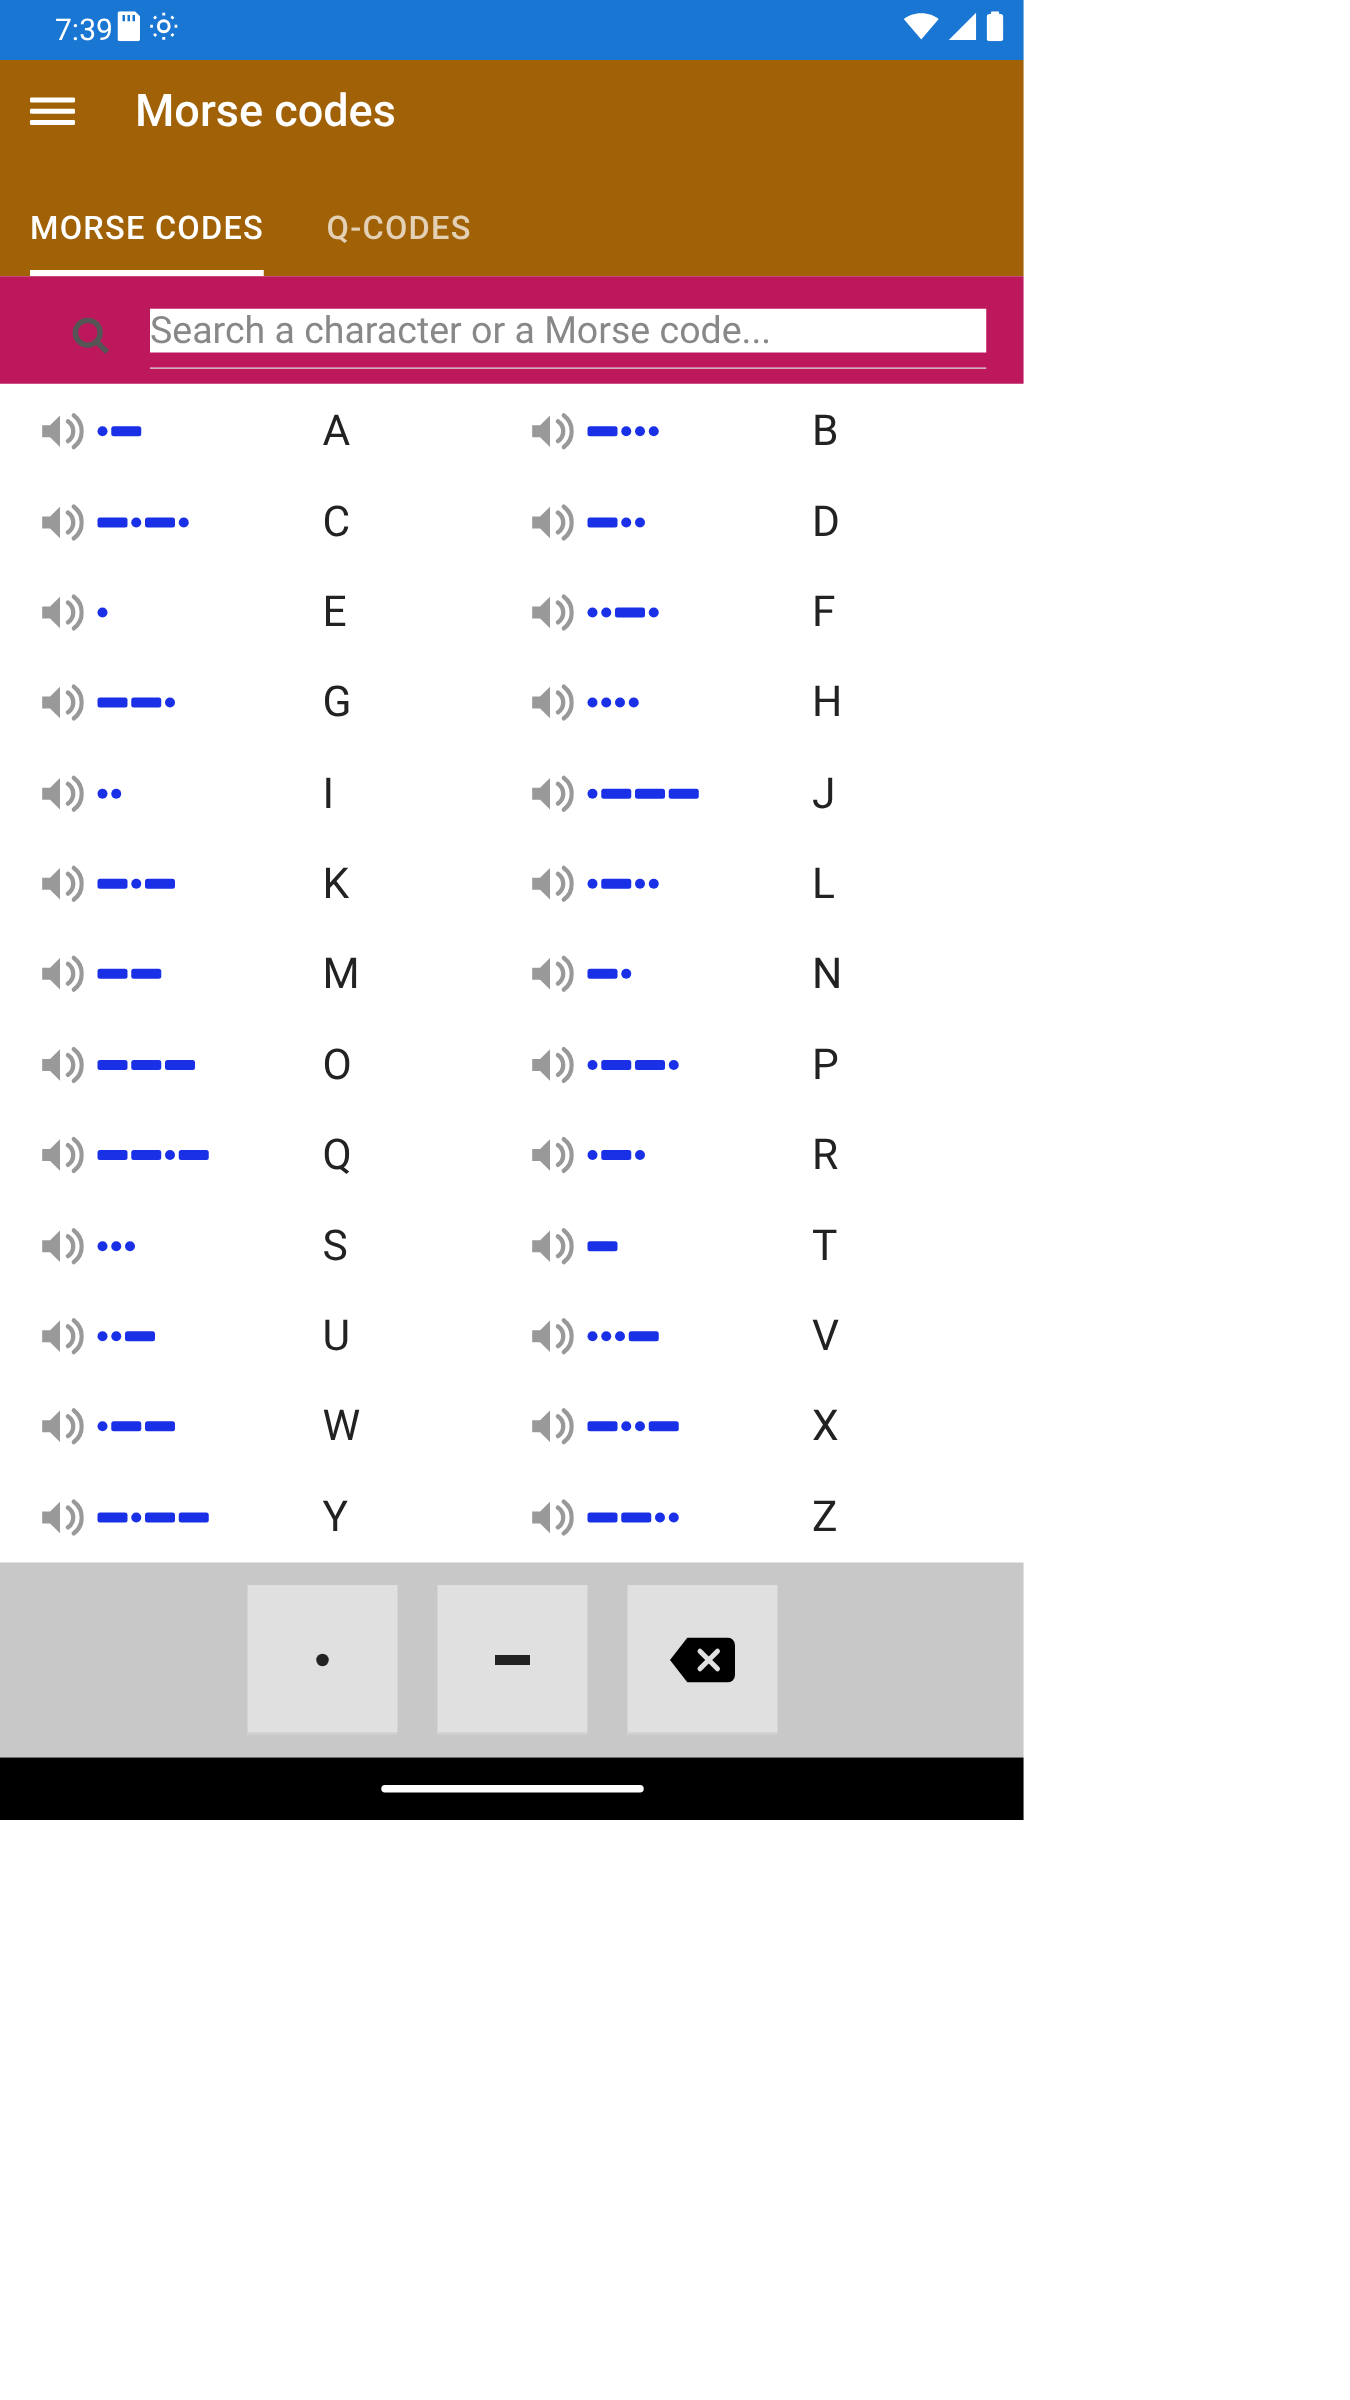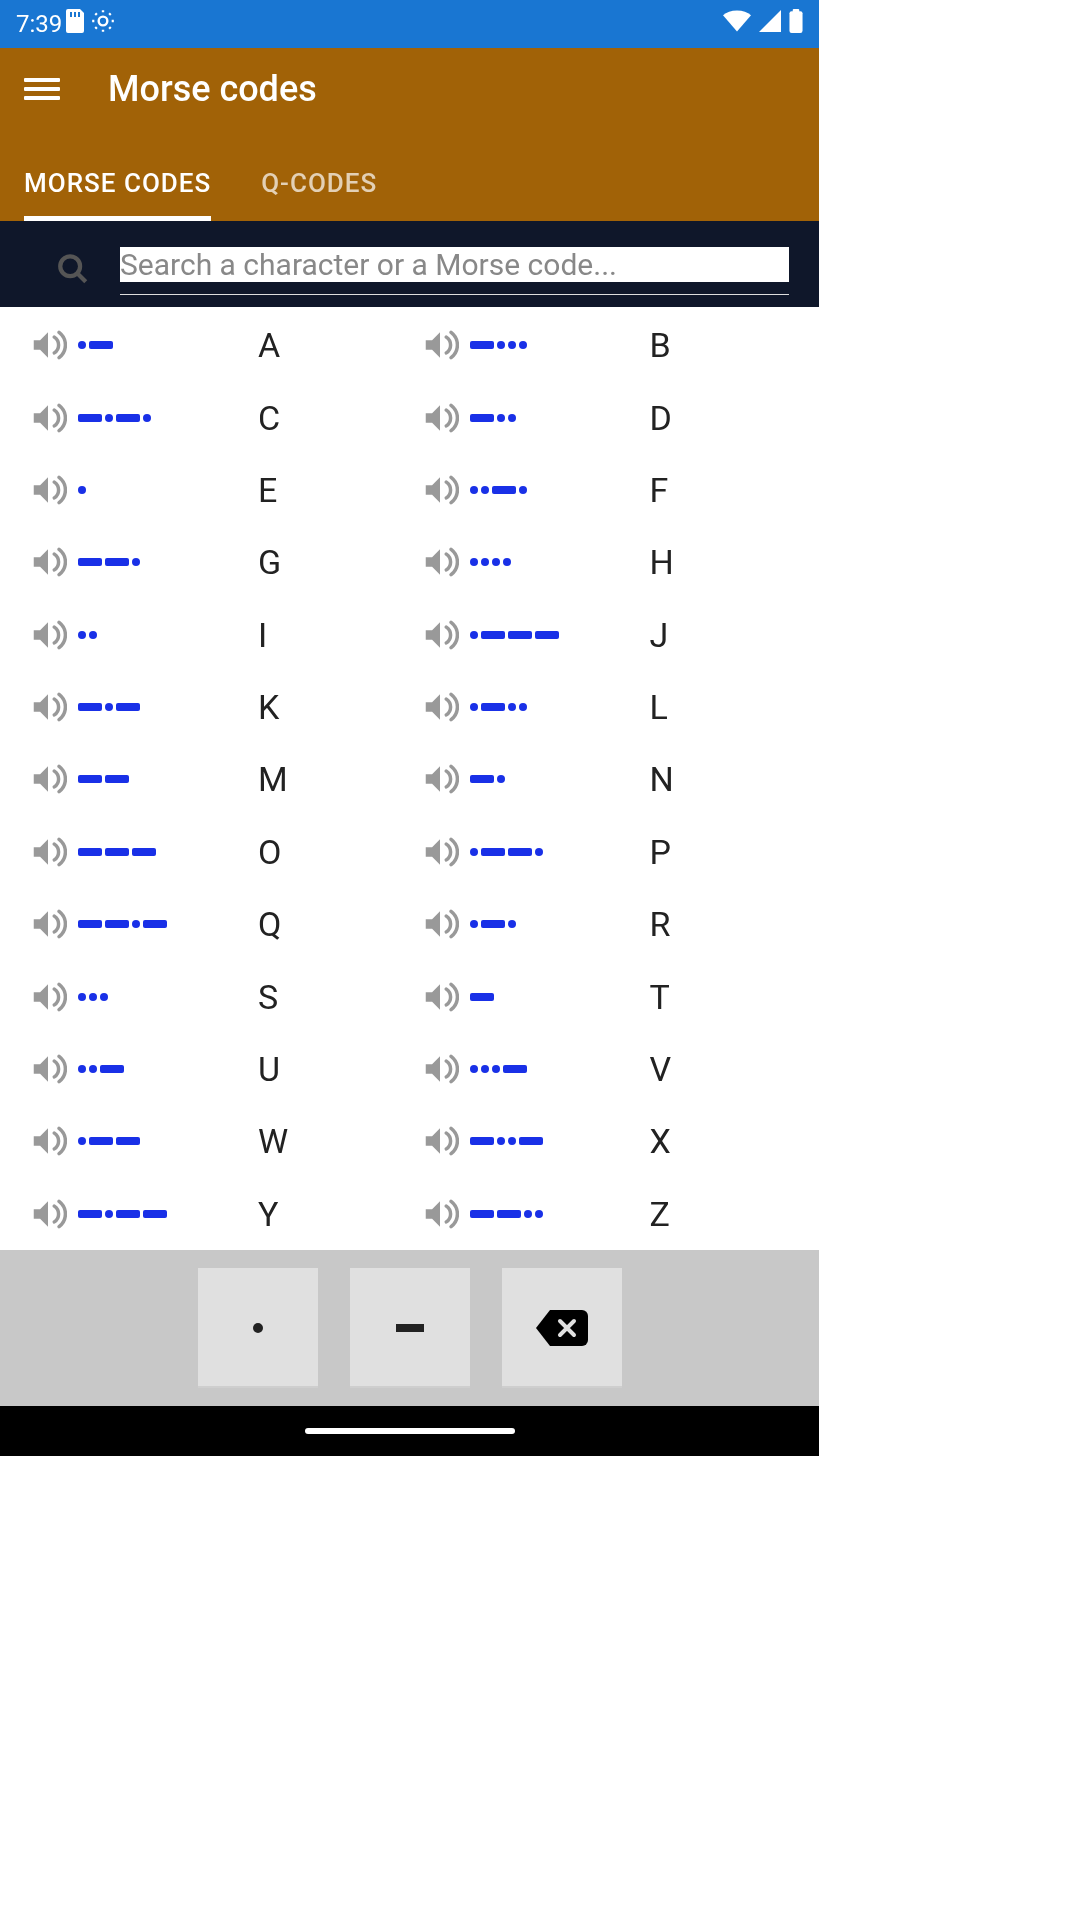--- a/index.html
+++ b/index.html
@@ -23,20 +23,21 @@
       align-items: center;
       justify-content: space-between;
       padding: 0 16px;
       color: #fff;
       font-size: 24px;
     }
     .status-left {
       display: flex;
       align-items: center;
       gap: 4px;
+      margin-left: 28px;
     }
     .status-right {
       display: flex;
       align-items: center;
       gap: 8px;
     }
     .app-bar {
       background: #a16207;
       padding: 20px 24px 0 24px;
     }
@@ -80,21 +81,21 @@
     }
     .tab.active {
       color: #fff;
       border-bottom: 5px solid #fff;
     }
     .search-bar {
       display: flex;
       align-items: center;
       padding: 26px 30px 12px 56px;
       gap: 30px;
-      background: #0f172a;
+      background: #be185d;
       margin-bottom: 2px;
     }
     .search-input-wrapper {
       flex: 1;
       border-bottom: 1px solid #ddd;
       padding-bottom: 12px;
     }
     .search-input {
       border: none;
       outline: none;

